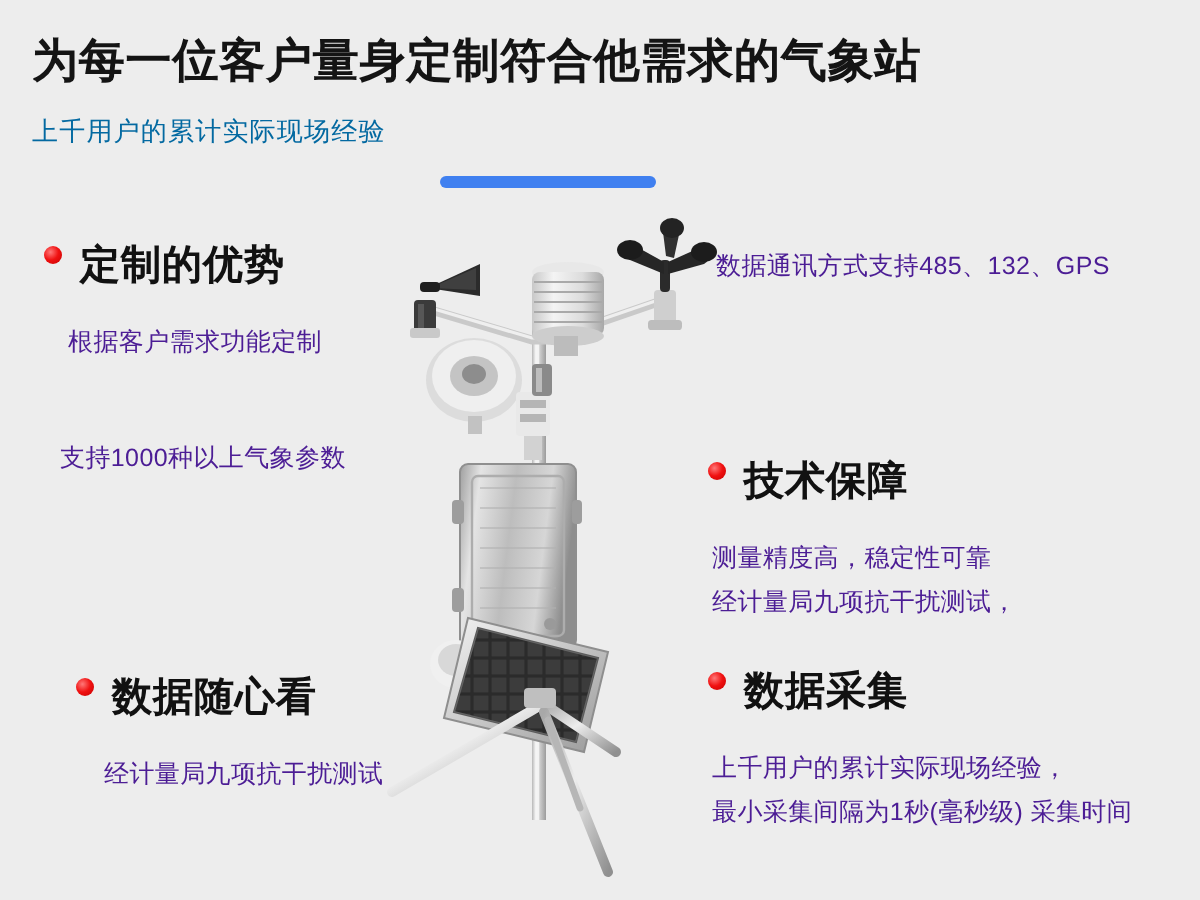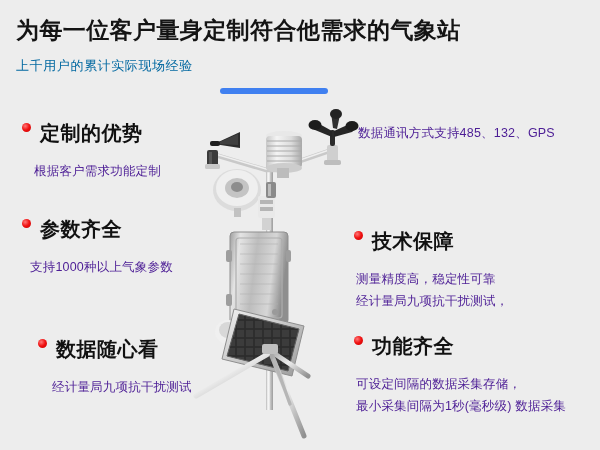--- a/index.html
+++ b/index.html
@@ -280,24 +280,20 @@
     <div class="feature-heading">
       <span class="bullet"></span>
       <span class="feature-title">定制的优势</span>
     </div>
     <p class="feature-desc">
       <span class="line">根据客户需求功能定制</span>
     </p>
   </div>
 
   <div class="feature" id="feature-params">
-    <div class="feature-heading">
-      <span class="bullet"></span>
-      <span class="feature-title">参数齐全</span>
-    </div>
     <p class="feature-desc">
       <span class="line">支持1000种以上气象参数</span>
     </p>
   </div>
 
   <div class="feature" id="feature-data-view">
     <div class="feature-heading">
       <span class="bullet"></span>
       <span class="feature-title">数据随心看</span>
     </div>
@@ -319,21 +315,21 @@
     </div>
     <p class="feature-desc">
       <span class="line">测量精度高，稳定性可靠</span>
       <span class="line">经计量局九项抗干扰测试，</span>
     </p>
   </div>
 
   <div class="feature" id="feature-acquisition">
     <div class="feature-heading">
       <span class="bullet"></span>
-      <span class="feature-title">功能齐全</span>
+      <span class="feature-title">数据采集</span>
     </div>
     <p class="feature-desc">
-      <span class="line">可设定间隔的数据采集存储，</span>
-      <span class="line">最小采集间隔为1秒(毫秒级) 数据采集</span>
+      <span class="line">上千用户的累计实际现场经验，</span>
+      <span class="line">最小采集间隔为1秒(毫秒级) 采集时间</span>
     </p>
   </div>
 
 </div>
 
 </body></html>

